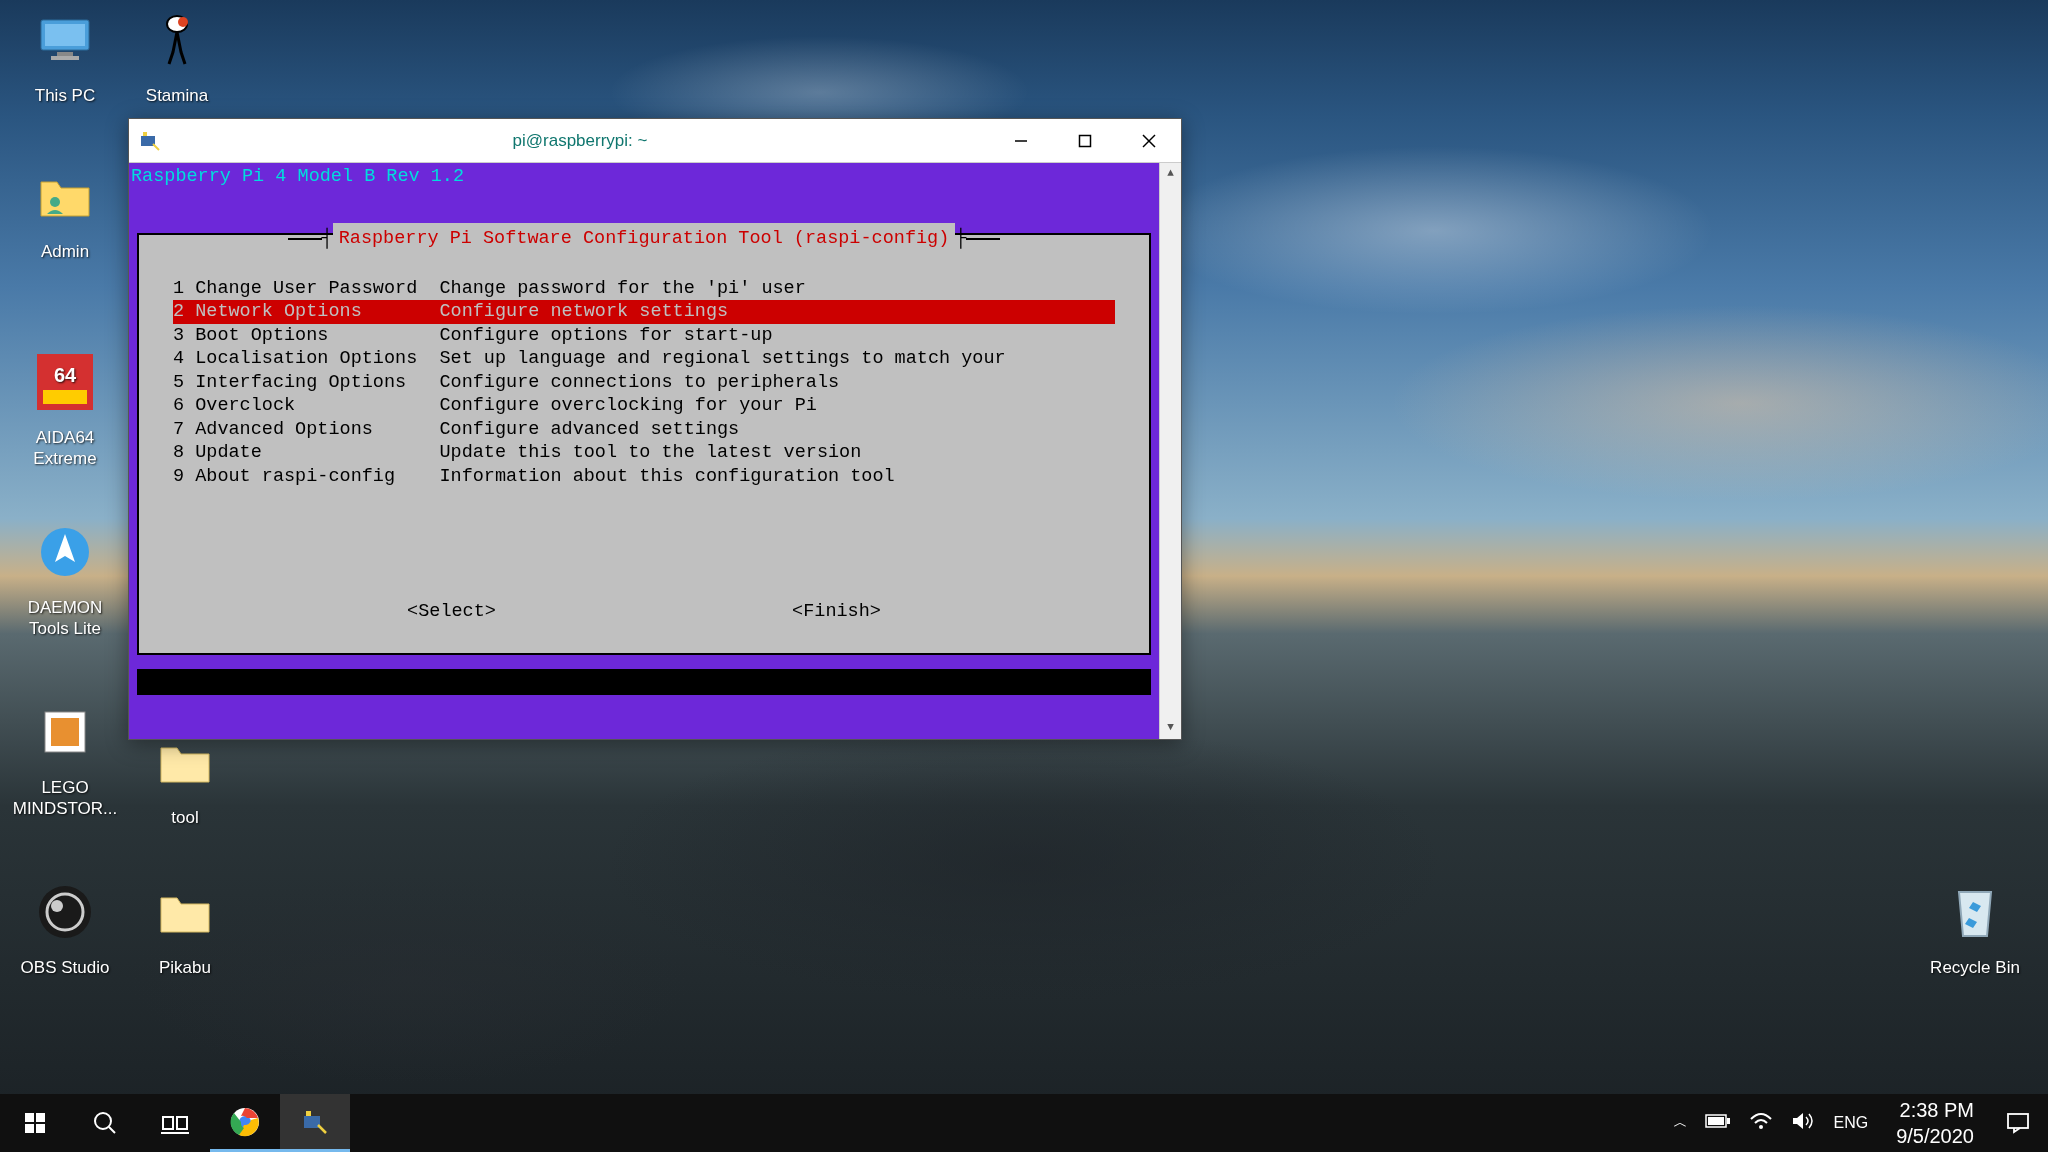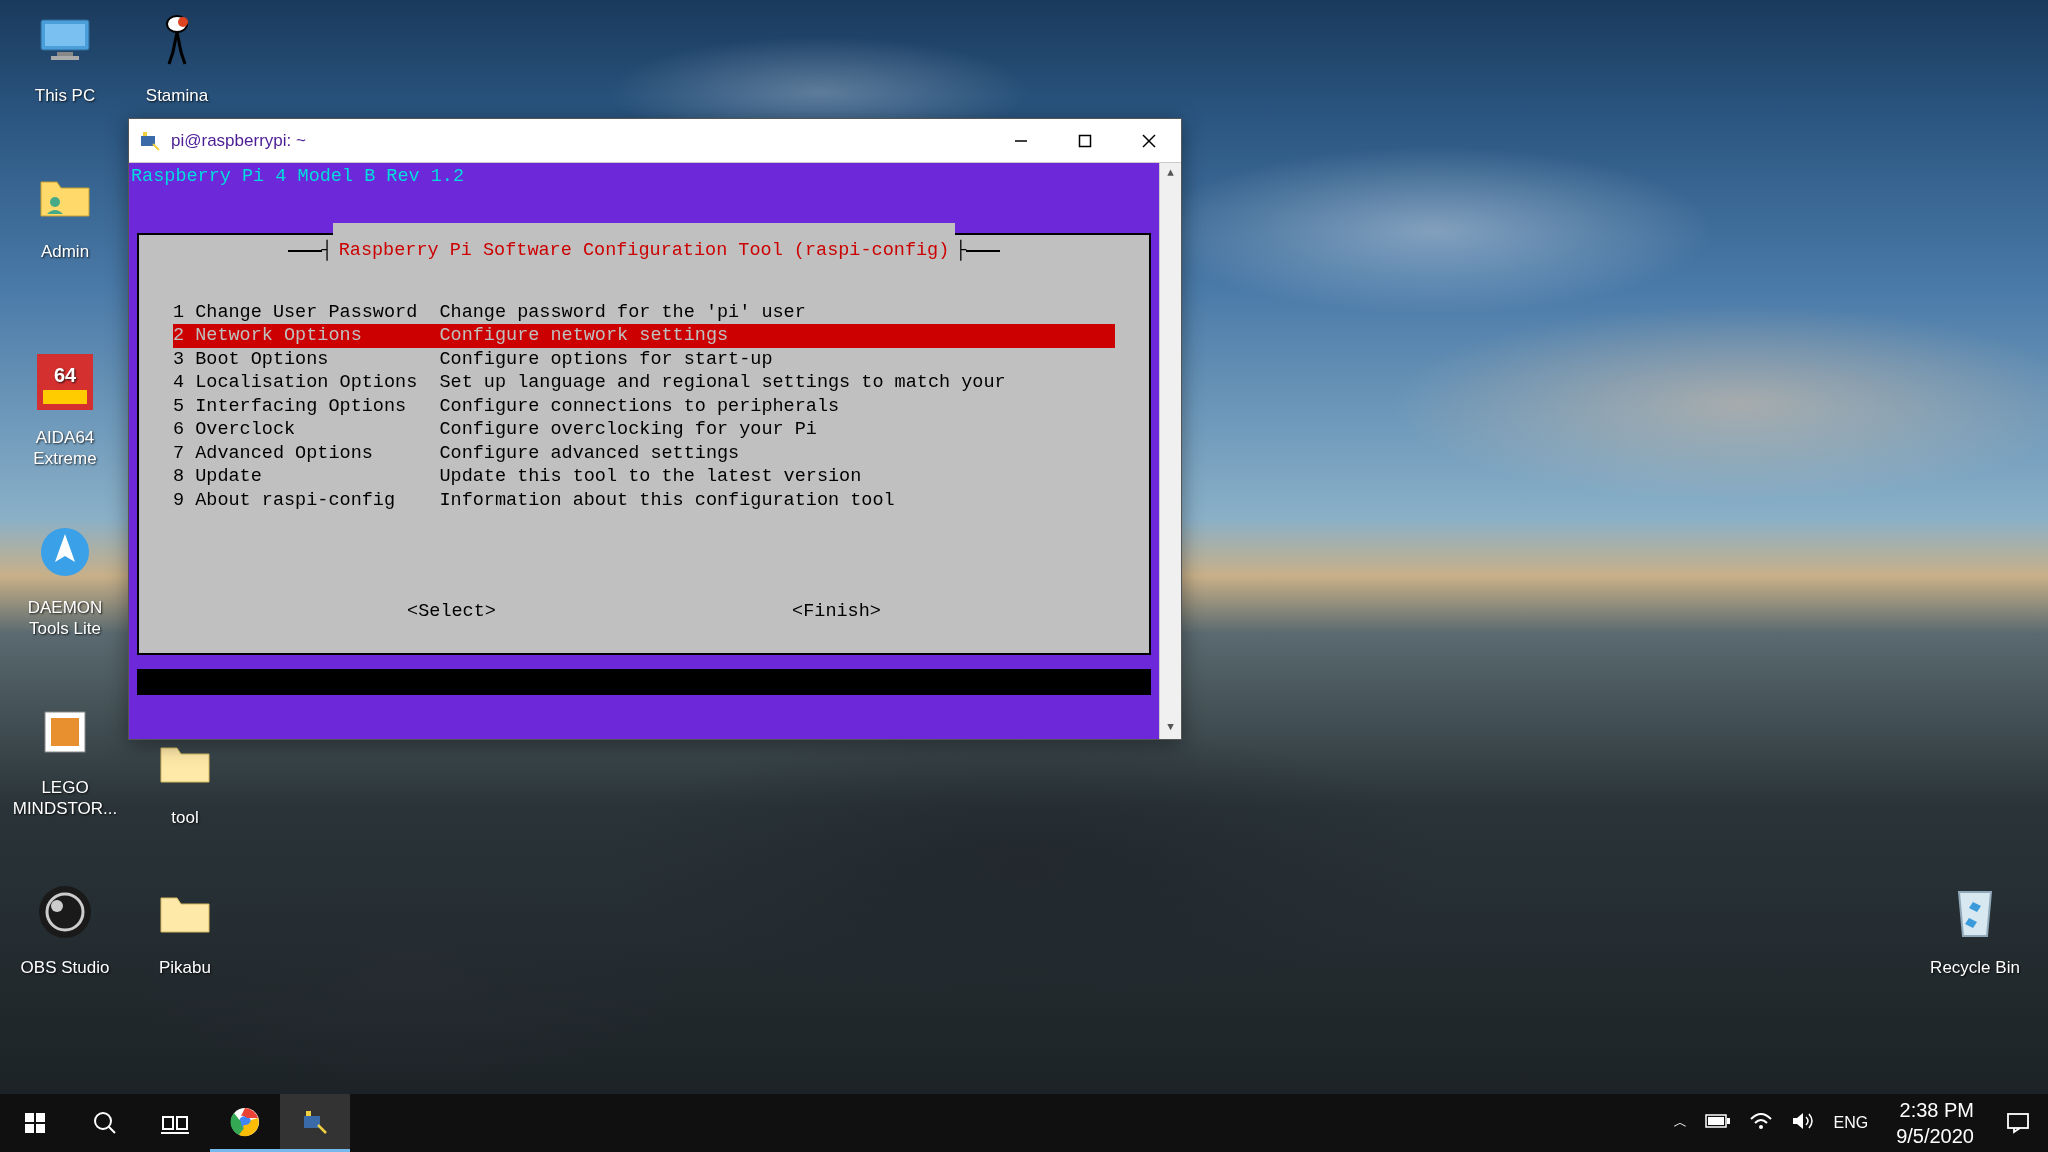--- a/index.html
+++ b/index.html
@@ -53,22 +53,23 @@
     height: 44px;
     background: #fff;
     display: flex; align-items: center;
     padding-left: 10px;
     border-bottom: 1px solid #ccc;
   }
   .titlebar .app-icon {
     width: 22px; height: 22px; margin-right: 10px;
   }
   .titlebar .title {
-    font-size: 17px; color: #4c1d95;
+    font-size: 17px; color: #0f766e;
     flex: 1;
+    text-align: center;
   }
   .titlebar .win-btn {
     width: 64px; height: 44px;
     display: flex; align-items: center; justify-content: center;
     font-size: 16px; color: #000;
   }
 
   .terminal {
     position: relative;
     background: #6d28d9;
@@ -89,21 +90,21 @@
     border: 2px solid #000;
     color: #000;
     padding: 0;
     height: 422px;
   }
   .config-title-row {
     display: flex; align-items: center; justify-content: center;
     margin-top: -12px;
   }
   .config-title-row .rule { height: 2px; background: #000; width: 34px; }
-  .config-title { color: #cc0000; background: #c0c0c0; padding: 16px 6px; }
+  .config-title { color: #cc0000; background: #c0c0c0; padding: 4px 6px; }
   .menu-area { padding: 22px 0 0 0; }
   .menu-row {
     white-space: pre;
     padding: 0 34px;
   }
   .menu-row.selected {
     background: #cc0000;
     color: #c0c0c0;
     margin: 0 34px;
     padding: 0;

